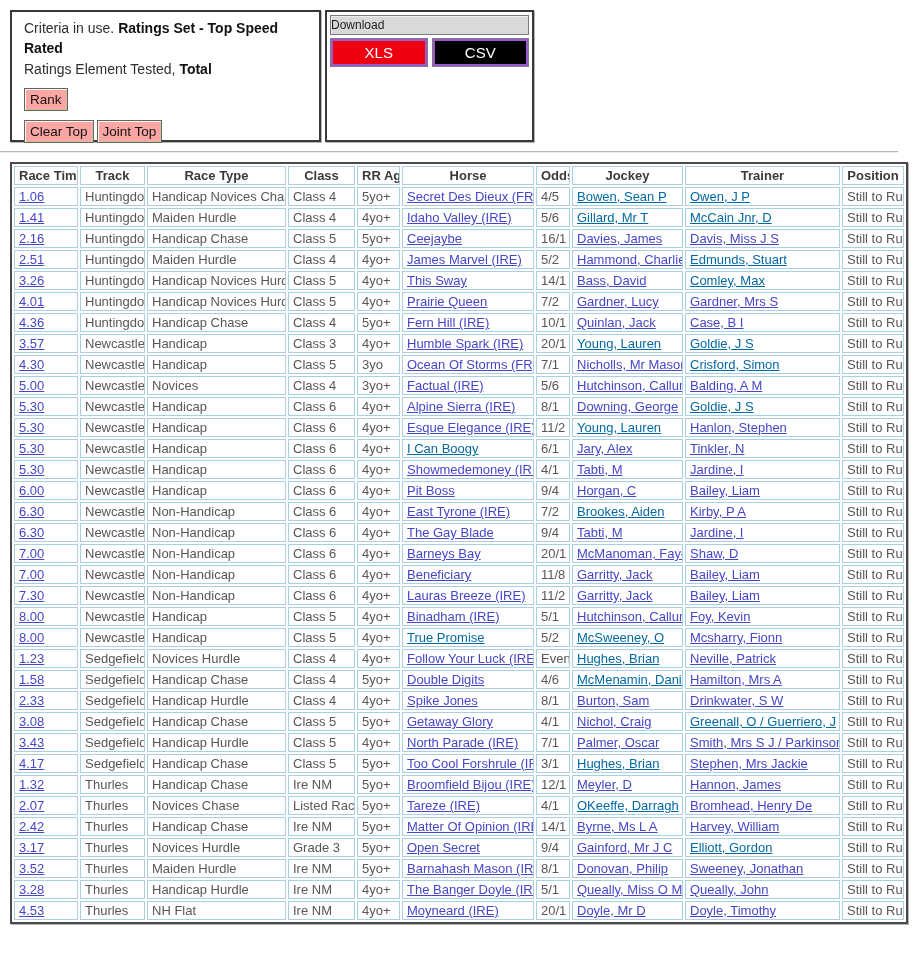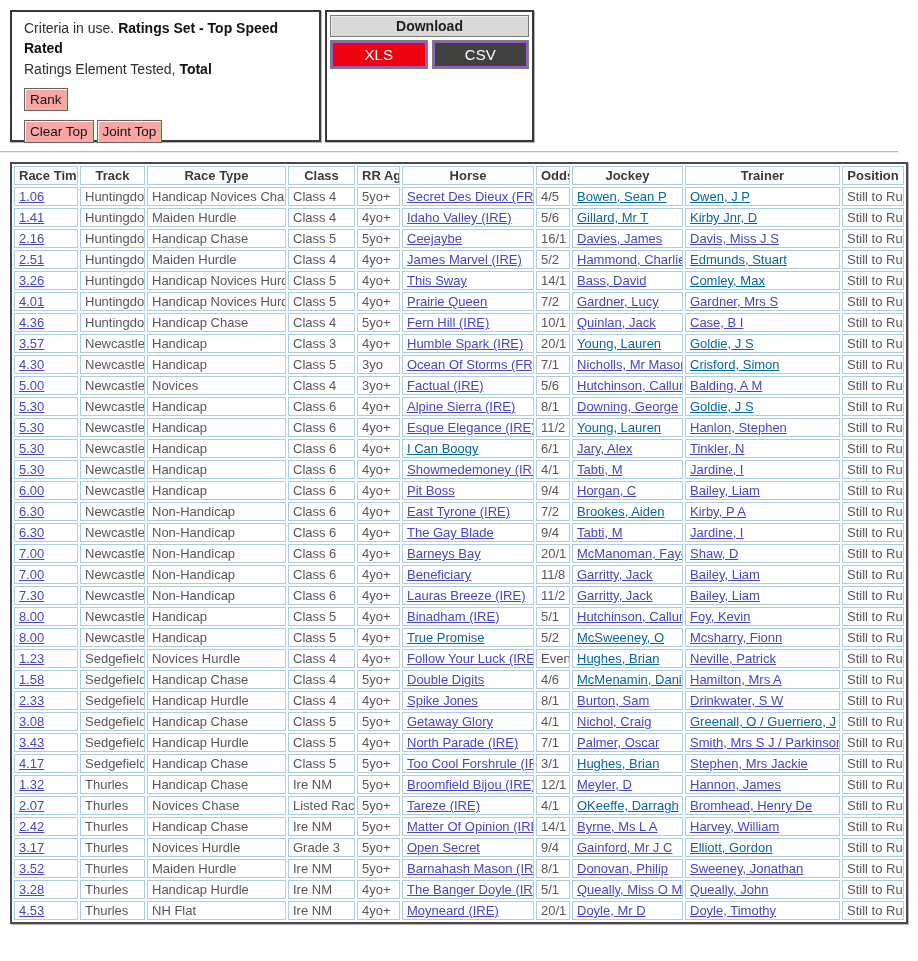--- a/index.html
+++ b/index.html
@@ -37,25 +37,23 @@
   .download-box {
     width: 209px; height: 132px;
     border: 2px solid #383838;
     box-shadow: 1px 1px 0 #b5b5b5;
     padding: 3px;
   }
   .download-header {
     background: #d9d9d9;
     border: 1px solid #7a7a7a;
     box-shadow: inset 1px 1px 0 #efefef;
-    text-align: center;
-    font-size: 14px; color: #1d1d1d;
+    font-size: 12px; color: #1d1d1d;
     padding: 2px 0;
     margin-bottom: 3px;
-    font-weight: bold;
   }
   .dl-btn-row { display: flex; gap: 4px; }
   .dl-btn {
     flex: 1;
     font-family: "Liberation Sans", sans-serif;
     font-size: 15px; font-weight: normal; color: #ffffff;
     text-align: center;
     border: 2px solid #9b59d0;
     box-shadow: 0 0 0 1px #7d7d7d;
     margin: 1px;
@@ -117,21 +115,21 @@
     </div>
     <div class="btn-row">
       <button class="beige-btn">Clear Top</button><button class="beige-btn">Joint Top</button>
     </div>
   </div>
 
   <div class="download-box">
     <div class="download-header">Download</div>
     <div class="dl-btn-row">
       <button class="dl-btn" id="xls-btn" style="background: rgb(238, 0, 17);">XLS</button>
-      <button class="dl-btn" id="csv-btn" style="background: #404040;">CSV</button>
+      <button class="dl-btn" id="csv-btn" style="background: #000000;">CSV</button>
     </div>
   </div>
 
 </div>
 
 <hr class="divider">
 
 <table class="race-table">
   <colgroup>
     <col style="width:64px">
@@ -174,21 +172,21 @@
       </tr>
       <tr>
         <td><a class="lnk blue">1.41</a></td>
         <td>Huntingdon</td>
         <td>Maiden Hurdle</td>
         <td>Class 4</td>
         <td>4yo+</td>
         <td><a class="lnk blue">Idaho Valley (IRE)</a></td>
         <td>5/6</td>
         <td><a class="lnk visited">Gillard, Mr T</a></td>
-        <td><a class="lnk visited">Kirby Jnr, D</a></td>
+        <td><a class="lnk visited">McCain Jnr, D</a></td>
         <td>Still to Run</td>
       </tr>
       <tr>
         <td><a class="lnk blue">2.16</a></td>
         <td>Huntingdon</td>
         <td>Handicap Chase</td>
         <td>Class 5</td>
         <td>5yo+</td>
         <td><a class="lnk blue">Ceejaybe</a></td>
         <td>16/1</td>

